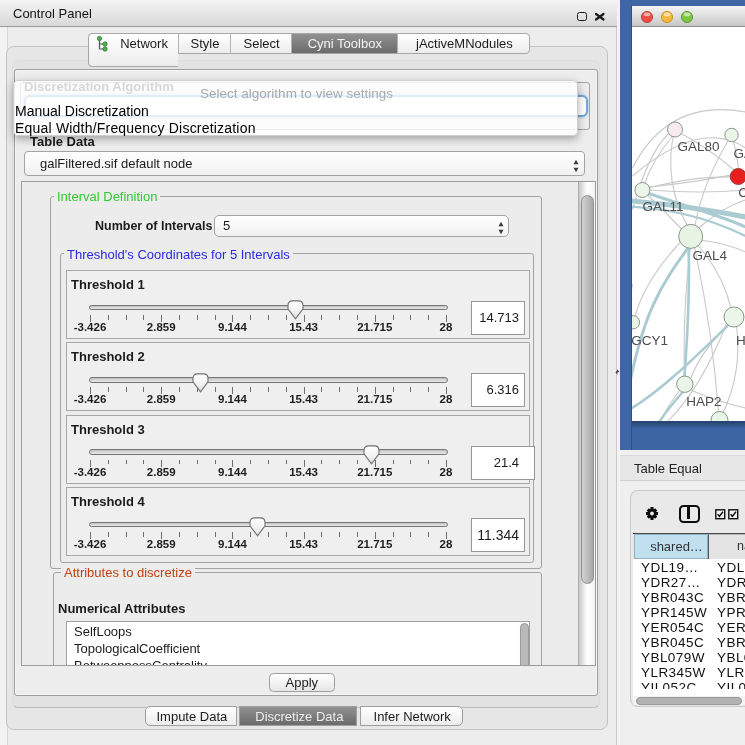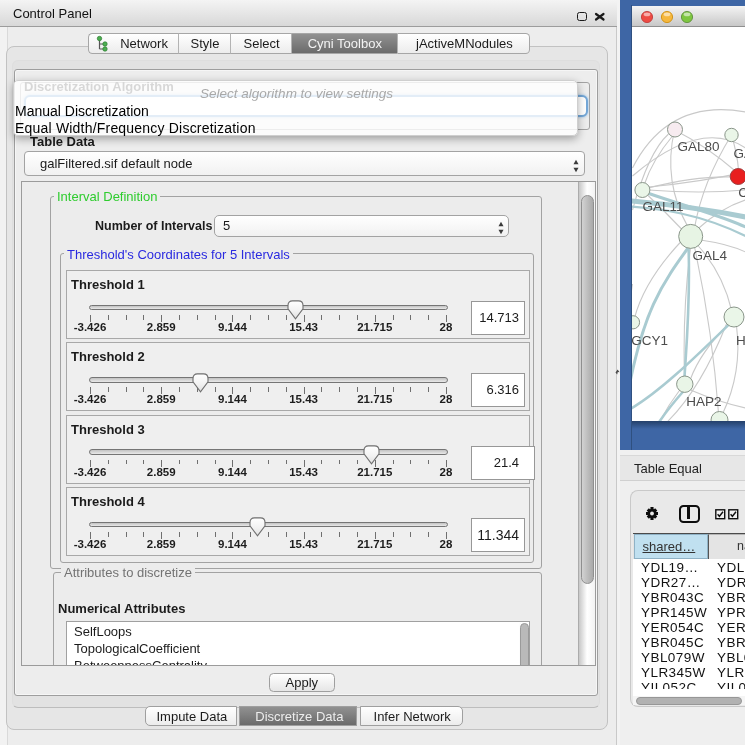--- a/index.html
+++ b/index.html
@@ -9,21 +9,21 @@
 
 <div style="left:0px;top:0px;width:617px;height:745px;background:#ededed;border-right:1px solid #c9c9c9;"></div>
 <div style="left:617px;top:0px;width:3px;height:745px;background:#f3f3f3;"></div>
 <div style="left:0px;top:27px;width:8px;height:718px;background:#f2f2f2;border-right:1px solid #d9d9d9;"></div>
 <div style="left:0px;top:0px;width:617px;height:27px;background:linear-gradient(180deg,#f4f4f4,#d8d8d8);border-bottom:1px solid #9c9c9c;"></div>
 <div style="left:13px;top:6px;font-size:13px;color:#111;">Control Panel</div>
 <div style="left:577px;top:12px;width:10px;height:9px;border:1.6px solid #1a1a1a;border-radius:2.5px;"></div>
 <svg style="left:594.5px;top:12.8px" width="9.5" height="7.5" viewBox="0 0 9.5 7.5">
     <path d="M1,1 L8.5,6.5 M8.5,1 L1,6.5" stroke="#1a1a1a" stroke-width="2.2" stroke-linecap="round"></path>
   </svg>
-<div style="left:87.5px;top:33px;width:90.1px;height:21px;background:linear-gradient(180deg,#ffffff,#ececec);z-index:5;border-top:1px solid #a6a6a6;border-bottom:1px solid #a6a6a6;border-left:1px solid #a6a6a6;border-radius:4.5px 0 0 4.5px;">
+<div style="left:87.5px;top:33px;width:90.1px;height:34px;background:linear-gradient(180deg,#ffffff,#ececec);z-index:5;border-top:1px solid #a6a6a6;border-bottom:1px solid #a6a6a6;border-left:1px solid #a6a6a6;border-radius:4.5px 0 0 4.5px;">
     <div style="left:0;top:0;width:90.1px;height:21px;line-height:19px;text-align:center;color:#1b1b1b;font-size:13px;"><span style="padding-left:21px">Network</span></div>
   </div>
 <div style="left:177.6px;top:33px;width:52.80000000000001px;height:21px;background:linear-gradient(180deg,#ffffff,#ececec);z-index:5;border-top:1px solid #a6a6a6;border-bottom:1px solid #a6a6a6;border-left:1px solid #b3b3b3;">
     <div style="left:0;top:0;width:52.80000000000001px;height:21px;line-height:19px;text-align:center;color:#1b1b1b;font-size:13px;">Style</div>
   </div>
 <div style="left:230.4px;top:33px;width:60.400000000000006px;height:21px;background:linear-gradient(180deg,#ffffff,#ececec);z-index:5;border-top:1px solid #a6a6a6;border-bottom:1px solid #a6a6a6;border-left:1px solid #b3b3b3;">
     <div style="left:0;top:0;width:60.400000000000006px;height:21px;line-height:19px;text-align:center;color:#1b1b1b;font-size:13px;">Select</div>
   </div>
 <div style="left:290.8px;top:33px;width:106.09999999999997px;height:21px;background:linear-gradient(180deg,#919191,#6b6b6b);z-index:5;border-top:1px solid #a6a6a6;border-bottom:1px solid #a6a6a6;border-left:1px solid #b3b3b3;">
     <div style="left:0;top:0;width:106.09999999999997px;height:21px;line-height:19px;text-align:center;color:#f3f3f3;font-size:13px;">Cyni Toolbox</div>
@@ -230,21 +230,21 @@
           <stop offset="0.55" stop-color="#f2f2f2"></stop>
           <stop offset="1" stop-color="#e0e0e0"></stop>
         </linearGradient>
       </defs>
       <path d="M1,5.5 Q1,0.9 5.5,0.9 L11.5,0.9 Q16,0.9 16,5.5 L16,8.8 L8.5,18.8 L1,8.8 Z" fill="url(#tg)" stroke="#6f6f6f" stroke-width="1.1"></path>
     </svg>
 <div style="left:449px;top:336.0px;width:54px;height:34px;background:#fff;border:1px solid #979797;">
       <div style="left:0;top:0;width:47px;height:32px;line-height:32px;text-align:right;font-size:14px;">11.344</div>
     </div>
 <div style="left:30.5px;top:389.5px;width:489.5px;height:110px;border:1px solid #a2a2a2;border-radius:3px;"></div>
-<div style="left:39px;top:383px;"><span style="padding:0 3px;background:#ececec;color:#737373;font-size:13px;">Attributes to discretize</span></div>
+<div style="left:39px;top:383px;"><span style="padding:0 3px;background:#ececec;color:#c2410c;font-size:13px;">Attributes to discretize</span></div>
 <div style="left:36px;top:419px;font-weight:bold;font-size:13px;">Numerical Attributes</div>
 <div style="left:44px;top:438.5px;width:464px;height:70px;background:#fff;border:1px solid #a0a0a0;">
       <div style="left:7px;top:1px;font-size:13px;line-height:17.4px;">SelfLoops<br>TopologicalCoefficient<br>BetweennessCentrality<br>ClosenessCentrality</div>
       <div style="left:452px;top:1px;width:10px;height:68px;background:#fdfdfd;"></div>
       <div style="left:452.5px;top:1.5px;width:9px;height:66px;background:#b9b9b9;border:1px solid #9a9a9a;border-radius:5px;"></div>
     </div>
 <div style="left:556px;top:0px;width:19px;height:484px;background:linear-gradient(90deg,#c7c7c7,#ffffff 45%,#efefef);border-left:1px solid #ababab;"></div>
 <div style="left:558.5px;top:13px;width:13.5px;height:389px;background:linear-gradient(90deg,#d2d2d2,#a9a9a9);border:1px solid #8f8f8f;border-radius:7px;"></div>
 </div>
 <div style="left:268.8px;top:672.5px;width:66.5px;height:19px;background:linear-gradient(180deg,#ffffff,#e6e6e6);border:1px solid #9f9f9f;border-radius:4.5px;">
@@ -253,21 +253,21 @@
 <div style="left:144.8px;top:705.5px;width:92.19999999999999px;height:20.5px;background:linear-gradient(180deg,#ffffff,#ececec);z-index:5;border:1px solid #9f9f9f;border-radius:5px 0 0 5px;">
     <div style="left:0;top:0;width:92.19999999999999px;height:20.5px;line-height:19px;text-align:center;color:#1b1b1b;font-size:13px;">Impute Data</div>
   </div>
 <div style="left:239.3px;top:705.5px;width:118.09999999999997px;height:20.5px;background:linear-gradient(180deg,#919191,#6b6b6b);z-index:5;border:1px solid #9f9f9f;">
     <div style="left:0;top:0;width:118.09999999999997px;height:20.5px;line-height:19px;text-align:center;color:#ededed;font-size:13px;">Discretize Data</div>
   </div>
 <div style="left:359.8px;top:705.5px;width:102.80000000000001px;height:20.5px;background:linear-gradient(180deg,#ffffff,#ececec);z-index:5;border:1px solid #9f9f9f;border-radius:0 5px 5px 0;">
     <div style="left:0;top:0;width:102.80000000000001px;height:20.5px;line-height:19px;text-align:center;color:#1b1b1b;font-size:13px;">Infer Network</div>
   </div>
 <div style="left:13px;top:80px;width:565px;height:56px;z-index:10;background:rgba(255,255,255,0.8);border:1px solid #cfcfcf;border-radius:5px;box-shadow:0 3px 9px rgba(0,0,0,0.33);">
-    <div style="left:0;top:4px;width:565px;height:17px;line-height:17px;text-align:center;color:#a9a9a9;font-size:13.5px;font-style:italic;">Select algorithm to view settings</div>
+    <div style="left:0;top:4px;width:565px;height:17px;line-height:17px;text-align:center;color:#a9a9a9;font-size:13.5px;">Select algorithm to view settings</div>
     <div style="left:1px;top:21.5px;font-weight:normal;font-size:14px;color:#000;">Manual Discretization</div>
     <div style="left:1px;top:38.5px;font-size:14px;letter-spacing:0.2px;color:#000;">Equal Width/Frequency Discretization</div>
   </div>
 <svg style="left:615px;top:369px" width="5" height="6" viewBox="0 0 5 6">
     <path d="M0.5,3.5 L2.6,0.6 L4.6,3.2 L2.8,2.9 L2.2,5.6 Z" fill="#4a4a4a"></path>
   </svg>
 <div style="left:620px;top:0px;width:125px;height:450px;background:#3e66a5;"></div>
 <div style="left:630.5px;top:5px;width:1.5px;height:445px;background:#2f5080;"></div>
 <div style="left:631.5px;top:6px;width:114px;height:415px;background:#ffffff;"></div>
 <div style="left:631.5px;top:6px;width:114px;height:21px;background:linear-gradient(180deg,#f4f4f4,#c8c8c8);border-bottom:1px solid #8f8f8f;"></div>
@@ -353,21 +353,21 @@
 <svg style="left:715.3px;top:508.5px" width="10.5" height="10.5" viewBox="0 0 10.5 10.5">
     <rect x="0.8" y="0.8" width="8.9" height="8.9" fill="#f2f2f2" stroke="#111" stroke-width="1.4"></rect>
     <path d="M2.6,5.3 L4.4,7.3 L8,2.7" fill="none" stroke="#111" stroke-width="1.4"></path>
   </svg>
 <svg style="left:728.3px;top:508.5px" width="10.5" height="10.5" viewBox="0 0 10.5 10.5">
     <rect x="0.8" y="0.8" width="8.9" height="8.9" fill="#f2f2f2" stroke="#111" stroke-width="1.4"></rect>
     <path d="M2.6,5.3 L4.4,7.3 L8,2.7" fill="none" stroke="#111" stroke-width="1.4"></path>
   </svg>
 <div style="left:633px;top:533px;width:112px;height:26px;border-top:1.5px solid #4a4a4a;background:#e4e4e4;"></div>
 <div style="left:633.5px;top:534px;width:74.5px;height:25px;background:#c0e0f0;border:1px solid #8fb2c6;">
-    <div style="left:8px;top:0;width:68px;height:23px;line-height:23px;font-size:13px;color:#333;text-decoration:underline;">shared…</div>
+    <div style="left:8px;top:0;width:68px;height:23px;line-height:23px;text-align:center;font-size:13px;color:#333;">shared…</div>
   </div>
 <div style="left:708px;top:534px;width:37px;height:25px;background:#e4e4e4;border-top:1px solid #b5b5b5;border-left:1.5px solid #555;">
     <div style="left:28px;top:0;height:23px;line-height:23px;font-size:12.5px;color:#333;">name</div>
   </div>
 <div style="left:633px;top:559px;width:112px;height:137px;background:#ffffff;overflow:hidden;">
     <div style="left:8px;top:1px;font-size:13.5px;letter-spacing:0.45px;line-height:15.05px;color:#111;">YDL19…<br>YDR27…<br>YBR043C<br>YPR145W<br>YER054C<br>YBR045C<br>YBL079W<br>YLR345W<br>YIL052C</div>
     <div style="left:84px;top:1px;font-size:13.5px;letter-spacing:0.45px;line-height:15.05px;color:#111;">YDL1…<br>YDR2…<br>YBR0…<br>YPR1…<br>YER0…<br>YBR0…<br>YBL0…<br>YLR3…<br>YIL0…</div>
     <div style="left:0px;top:129.8px;width:112px;height:7px;background:#fff;"></div>
   </div>
 <div style="left:633px;top:696px;width:112px;height:9px;background:#f5f5f5;"></div>

